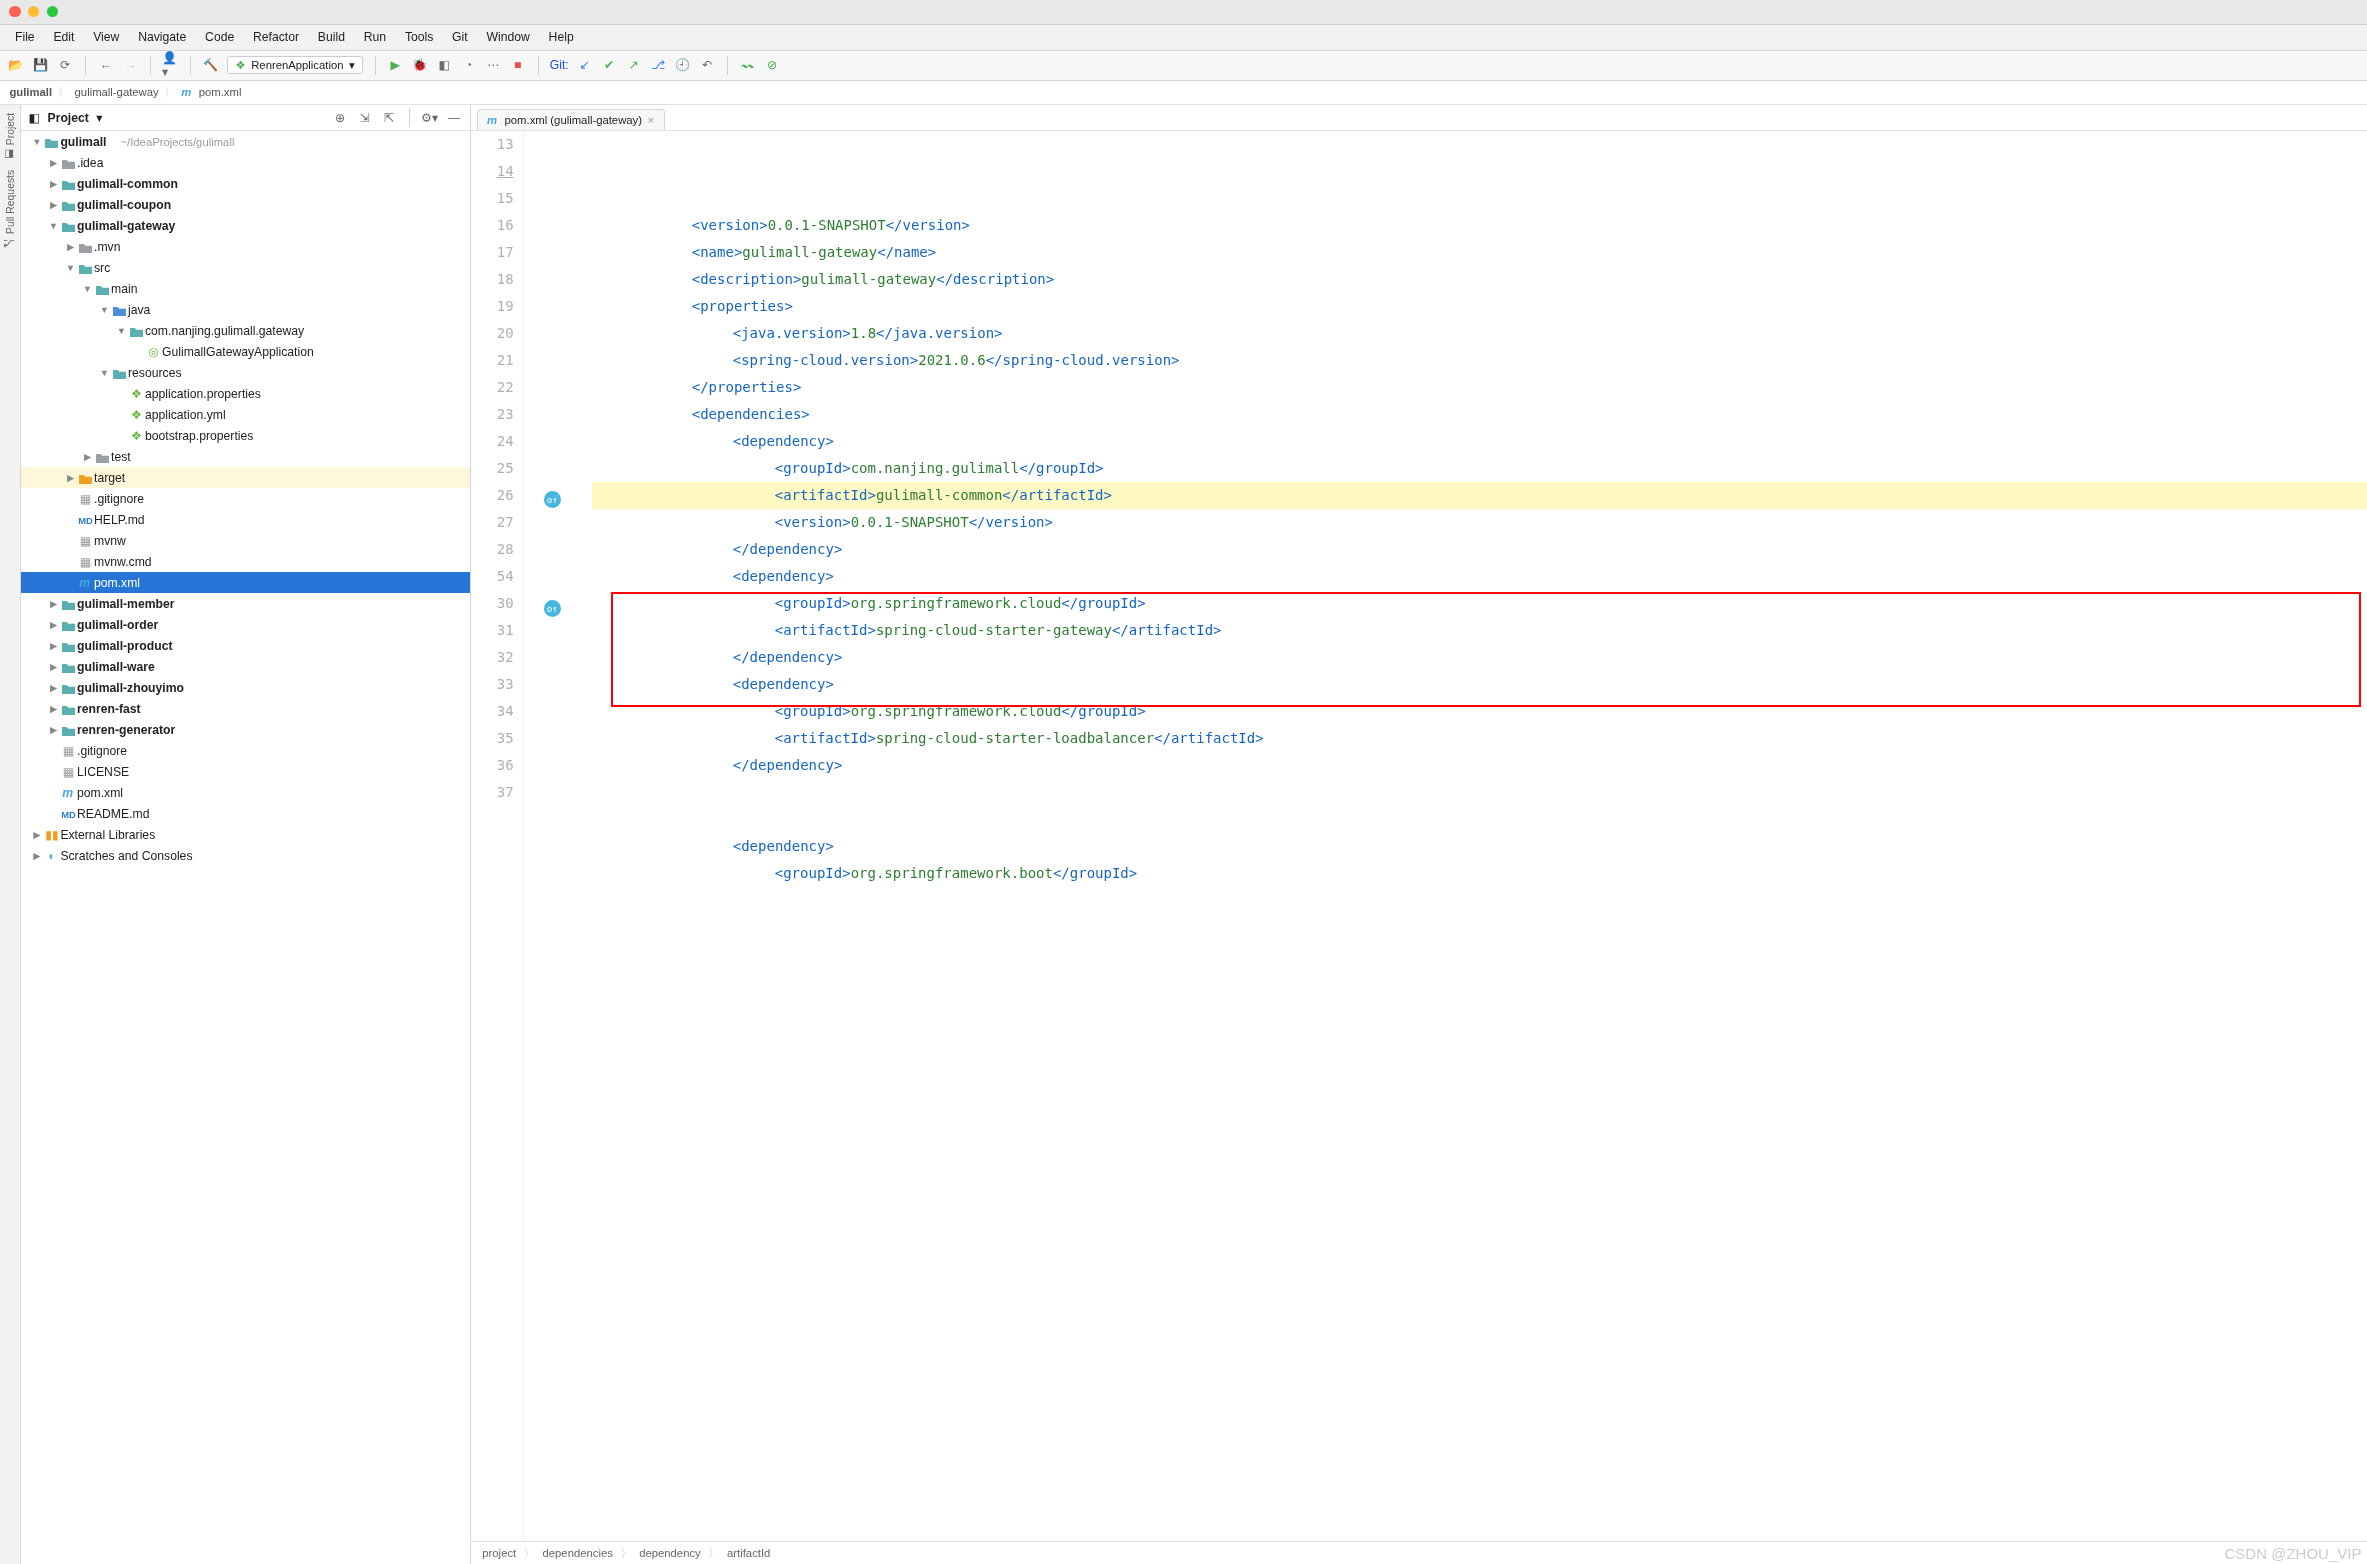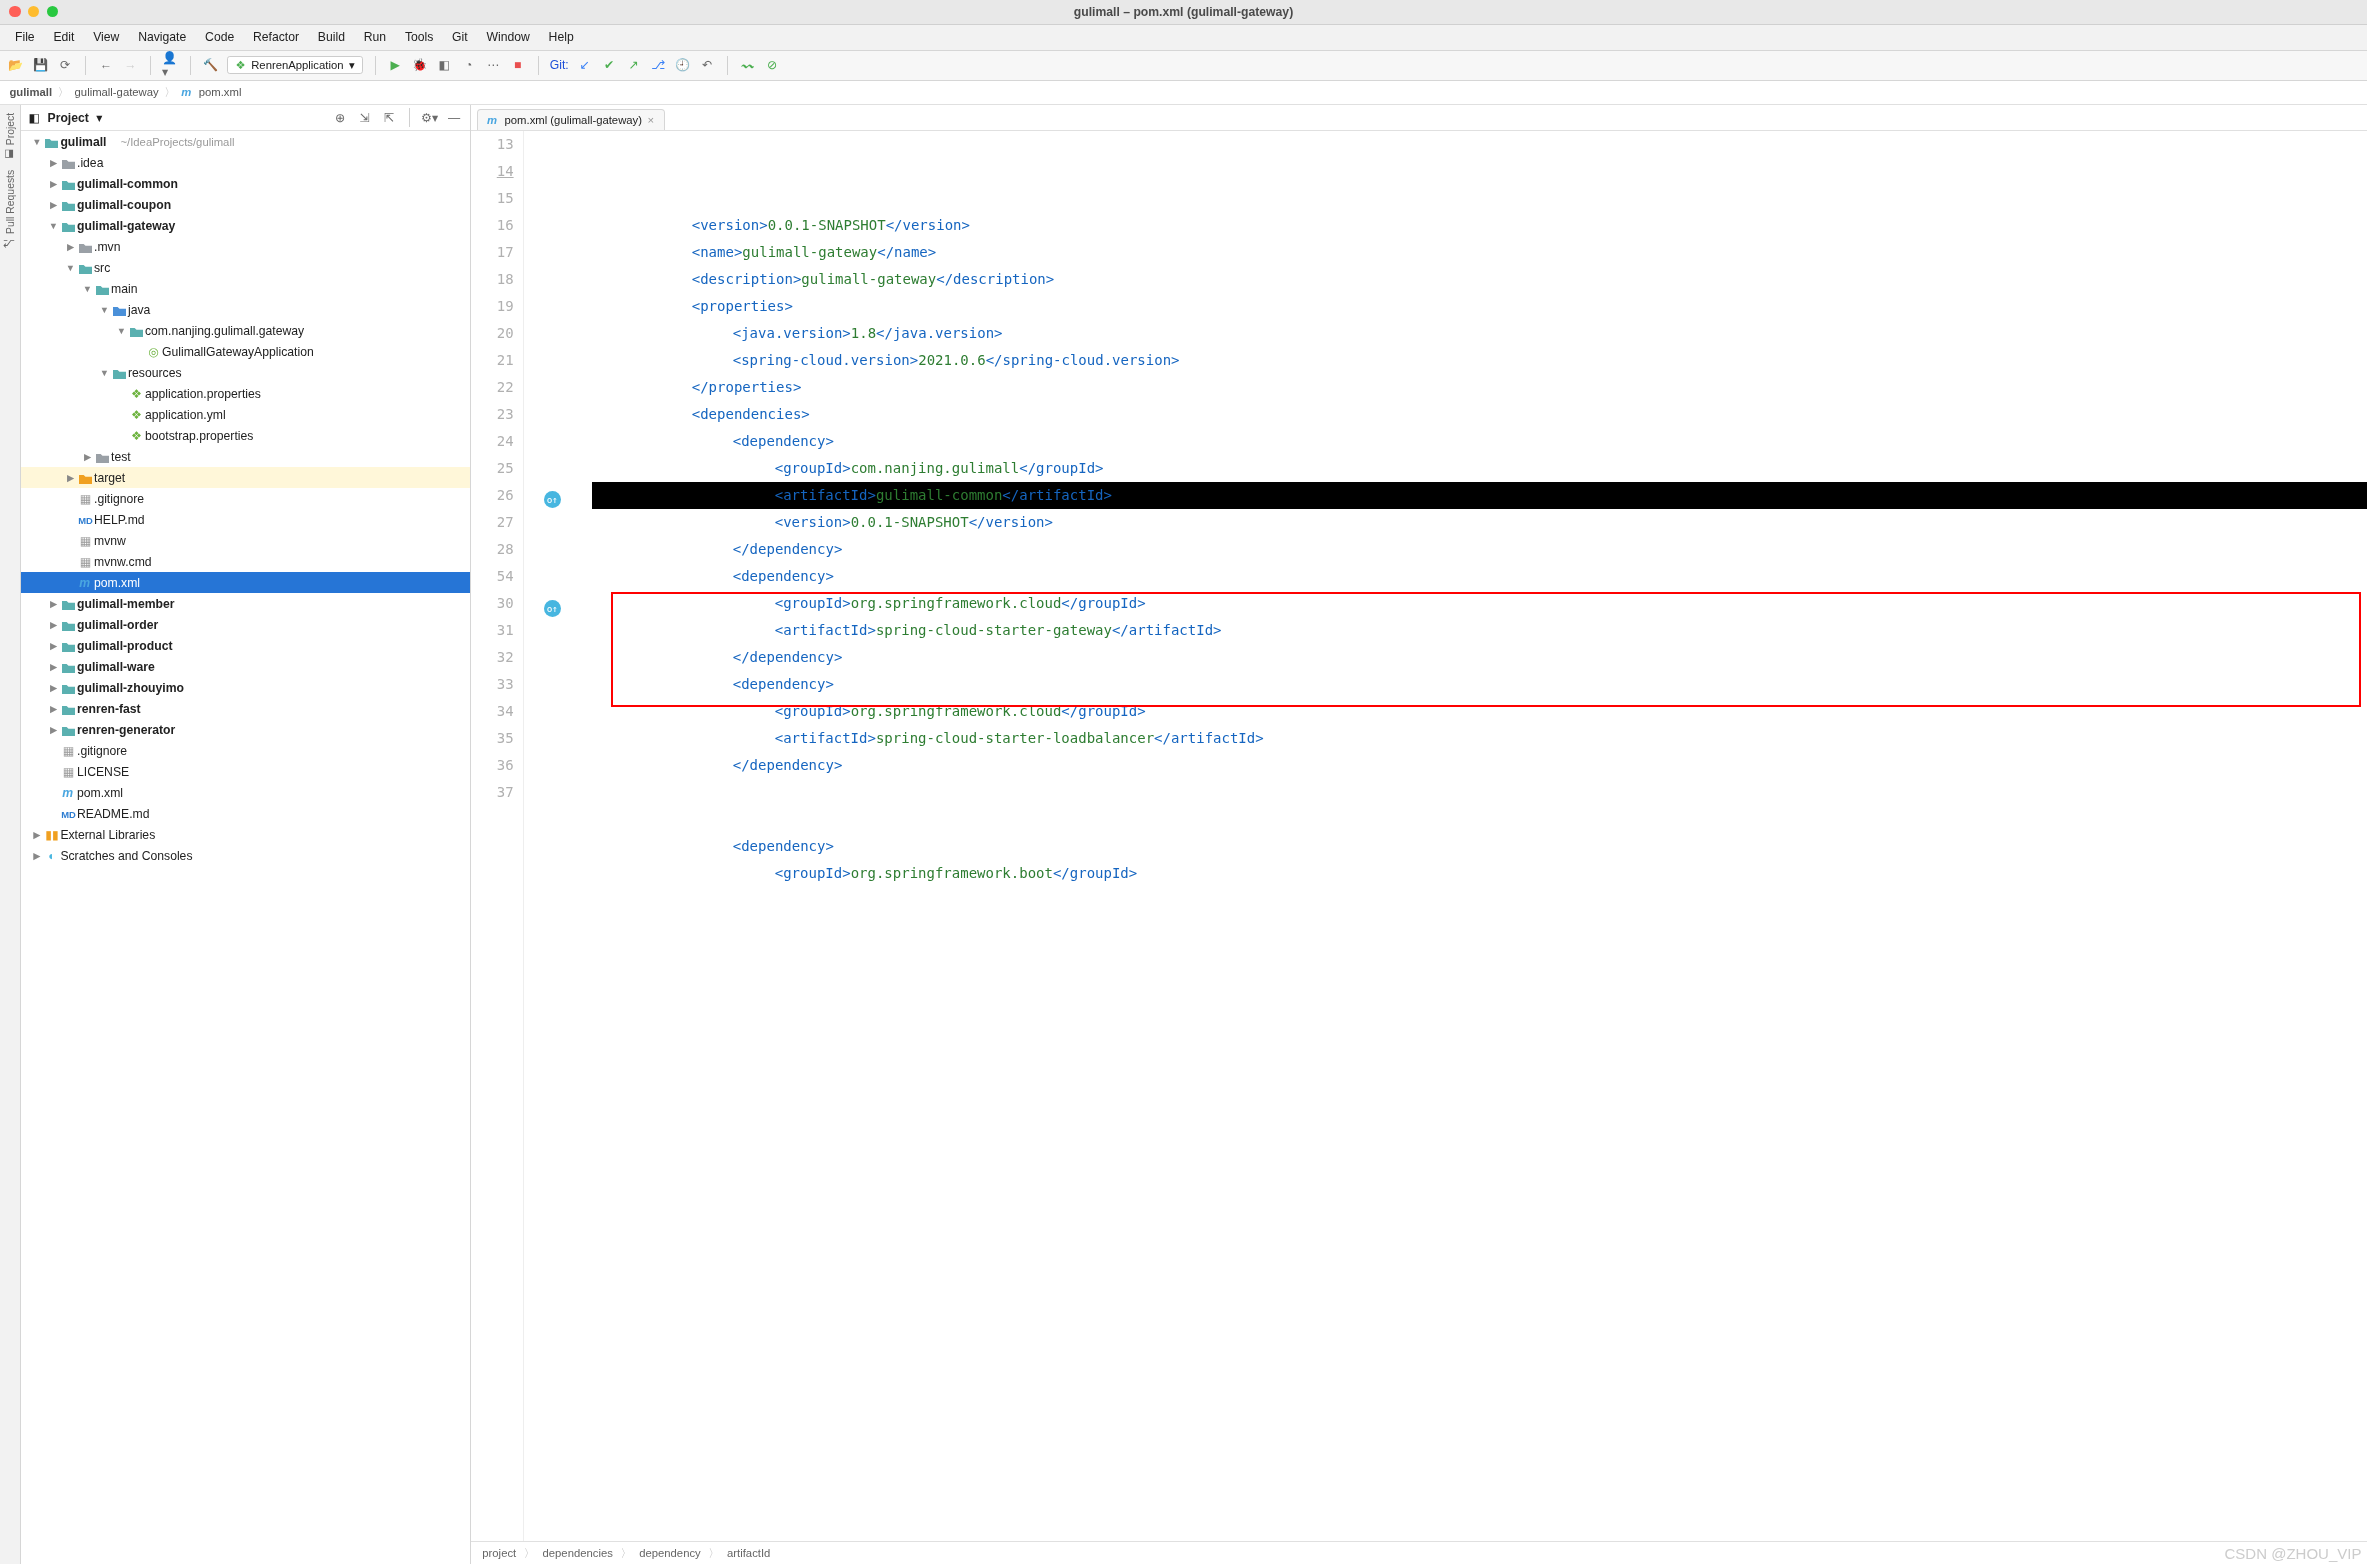--- a/index.html
+++ b/index.html
@@ -53,21 +53,21 @@
   .right{flex:1;display:flex;flex-direction:column;background:#fff;min-width:0;}
   .tabs{height:26px;border-bottom:0.9px solid #e0e0e0;display:flex;align-items:flex-end;padding-left:5.6px;}
   .tab{border:0.9px solid #d6d6d6;border-bottom:none;background:#f7f7f7;padding:3.8px 9.4px;font-size:11.3px;display:flex;gap:5.6px;align-items:center;border-top-left-radius:3.8px;border-top-right-radius:3.8px;}
   .tab .x{color:#999;}
   .editor{flex:1;display:flex;font-family:"Menlo","Consolas",monospace;font-size:14px;line-height:27px;min-height:0;overflow:hidden;gap:17px;}
   .gutter{width:53px;background:#fff;color:#b0b0b0;text-align:right;padding-right:9.4px;border-right:0.9px solid #eee;}
   .marks{width:24.5px;position:relative;}
   .mark{position:absolute;left:2.8px;width:17px;height:17px;border-radius:50%;background:#47b6e0;color:#fff;font-size:9.4px;display:flex;align-items:center;justify-content:center;}
   .code{flex:1;padding-left:9.4px;white-space:pre;position:relative;overflow:hidden;}
   .code .ln{height:27px;}
-  .code .ln.cursor{background:#000000;}
+  .code .ln.cursor{background:#fef9c3;}
   .t-tag{color:#1565c0;}
   .t-txt{color:#2e7d32;}
   .t-ang{color:#1565c0;}
   .redbox{position:absolute;border:2.8px solid #ff0000;pointer-events:none;}
   .crumbs{height:22.6px;border-top:0.9px solid #e0e0e0;display:flex;align-items:center;padding:0 11.3px;font-size:11.3px;color:#666;gap:7.5px;}
   .crumbs .sep{color:#bbb;}
   .watermark{position:absolute;right:5.6px;bottom:1.9px;font-size:15px;color:#ccc;}
 
   
   .fld-teal{fill:#5ab0b0;}
@@ -77,21 +77,20 @@
 </style>
 </head>
 <body>
 
 <div class="titlebar">
   <div class="traffic">
     <span class="tl-red"></span>
     <span class="tl-yel"></span>
     <span class="tl-grn"></span>
   </div>
-  <div class="title-text">gulimall – pom.xml (gulimall-gateway)</div>
 </div>
 
 <div class="menubar" id="menubar">
     <span>File</span>
     <span>Edit</span>
     <span>View</span>
     <span>Navigate</span>
     <span>Code</span>
     <span>Refactor</span>
     <span>Build</span>

